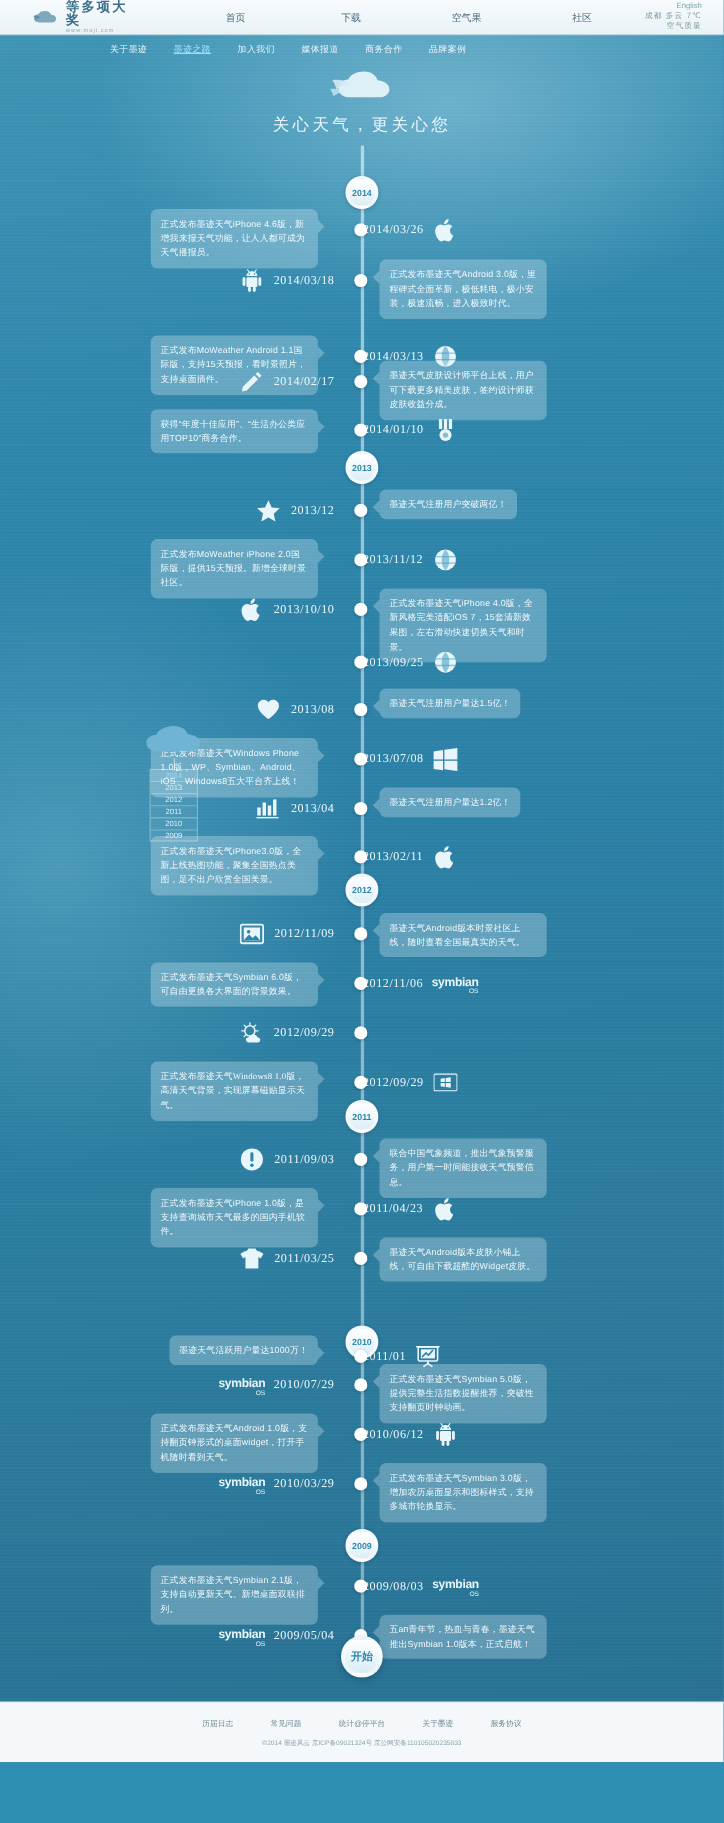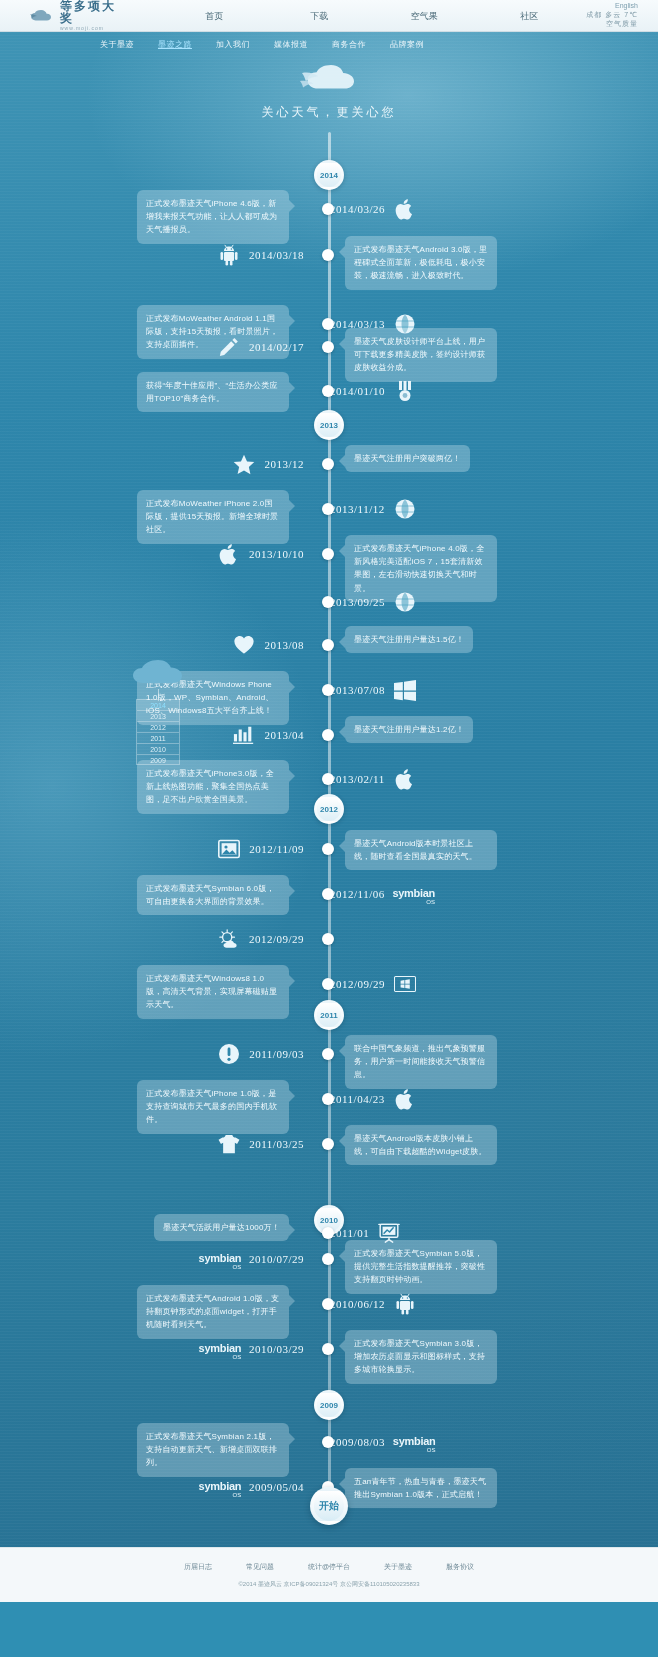--- a/index.html
+++ b/index.html
@@ -51,21 +51,21 @@
     display:flex; align-items:center; padding-left:100px; z-index:12;
   }
   .subnav a{
     font-size:8px; color:#eaf5fa; text-decoration:none;
     margin-right:24px; letter-spacing:.5px;
   }
   .subnav a.active{ color:#a9e4ff; text-decoration:underline; }
 
   .hero{ position:absolute; top:28px; left:0; width:100%; text-align:center; z-index:12; }
   .hero-cloud{ width:62px; height:34px; margin:0 auto; position:relative; opacity:.92;}
-  .hero-tag{ font-size:12px; color:#eaf6fb; letter-spacing:3px; margin-top:10px; }
+  .hero-tag{ font-size:15px; color:#eaf6fb; letter-spacing:3px; margin-top:10px; }
 
   
   .tl{ position:absolute; top:100px; left:0; width:658px; z-index:12; }
   .spine{
     position:absolute; left:328px; top:0; width:3px; height:1390px;
     background:linear-gradient(to bottom,rgba(255,255,255,.55),rgba(255,255,255,.40));
     border-radius:2px;
   }
 
   .yearmark{
@@ -471,21 +471,21 @@
                 <circle cx="10" cy="9" r="5" fill="none" stroke="#e8f5fb" stroke-width="1.5"></circle>
                 <path d="M10 1v2.2M10 14.8V17M2 9h2.2M15.8 9H18M4.3 3.3l1.6 1.6M14.1 13.1l1.6 1.6M15.7 3.3l-1.6 1.6M5.9 13.1l-1.6 1.6" stroke="#e8f5fb" stroke-width="1.3" stroke-linecap="round"></path>
                 <path d="M13 12.6c2.4 0 4 1.3 4.4 2.8 1.6.2 2.9 1.2 2.9 2.7 0 1.4-1.2 2.4-2.8 2.4h-8.2c-1.8 0-3.3-1-3.3-2.6 0-1.4 1.2-2.5 2.9-2.5.6-1.6 2.2-2.8 4.1-2.8z" fill="#e8f5fb"></path>
               </svg>
             </span>
             <span class="date">2012/09/29</span>
           </div>
         </div>
         <div class="row" style="top: 837px;">
           <div class="dot"></div>
-          <div class="bub-wrap-l" style="top: -4px;">
+          <div class="bub-wrap-l" style="top: -4px; font-family: Liberation Serif, serif;">
             <div class="bubble r">正式发布墨迹天气Windows8 1.0版，高清天气背景，实现屏幕磁贴显示天气。</div>
           </div>
           <div class="side-right" style="top: 4px;">
             <span class="date">2012/09/29</span>
             <span class="icon">
               <svg width="30" height="22" viewBox="0 0 30 22">
                 <rect x="0.7" y="0.7" width="28.6" height="20.6" rx="1.5" fill="none" stroke="#e8f5fb" stroke-width="1.4"></rect>
                 <path d="M9 6.4l5.2-.8v5H9v-4.2z" fill="#e8f5fb"></path>
                 <path d="M15.3 5.4L21.5 4.5v6.1h-6.2V5.4z" fill="#e8f5fb"></path>
                 <path d="M9 11.6h5.2v5L9 15.8v-4.2z" fill="#e8f5fb"></path>

